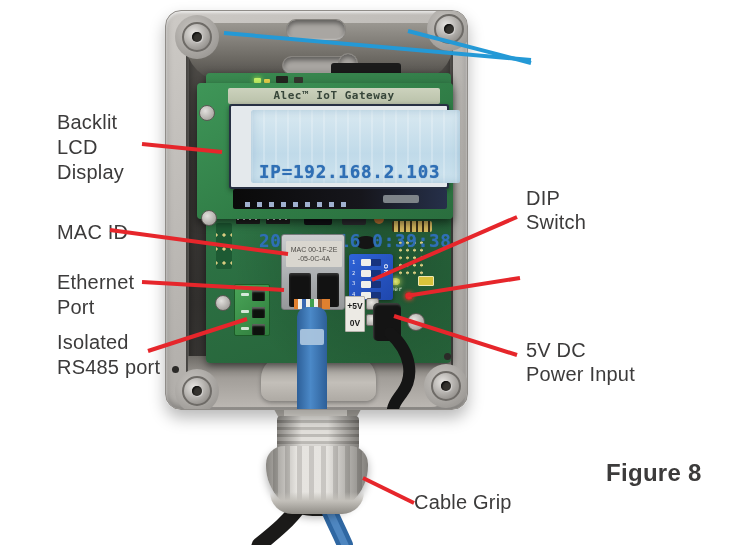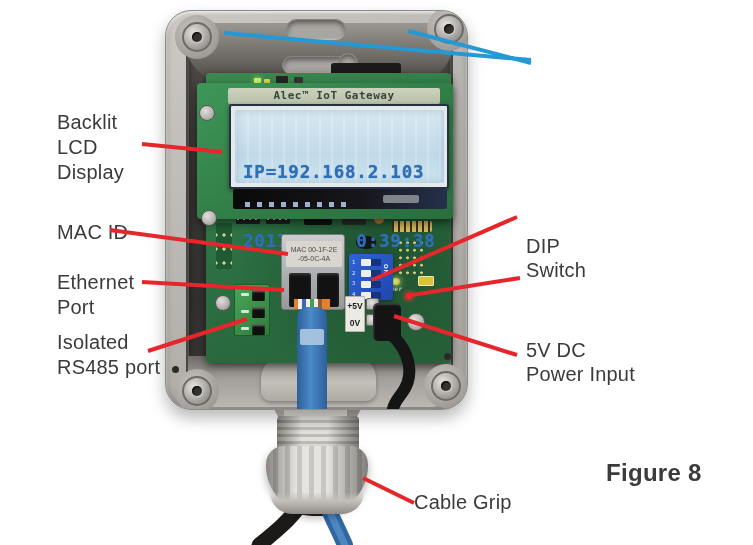--- a/index.html
+++ b/index.html
@@ -7,21 +7,21 @@
           font-family:"Liberation Sans",sans-serif;overflow:hidden;}
 
   
   .lbl{position:absolute;color:#3c3b3b;font-size:20px;line-height:25px;
        white-space:pre-line;letter-spacing:.2px;}
   .lbl-backlit{left:57px;top:110px;}
   .lbl-mac{left:57px;top:220px;}
   .lbl-eth{left:57px;top:270px;}
   .lbl-rs485{left:57px;top:330px;}
   .lbl-fasten{left:541px;top:37px;line-height:23.5px;}
-  .lbl-dip{left:526px;top:187px;line-height:23.5px;margin-top:48px;}
+  .lbl-dip{left:526px;top:187px;line-height:23.5px;}
   .lbl-alert{left:526px;top:248px;line-height:23.5px;}
   .lbl-power{left:526px;top:339px;line-height:23.5px;}
   .lbl-grip{left:414px;top:490px;text-align:right;}
   .lbl-figure{left:606px;top:460px;font-size:24px;font-weight:bold;letter-spacing:.3px;}
 
   
   .leader-svg{position:absolute;left:0;top:0;width:753px;height:545px;z-index:30;pointer-events:none;}
 
   
   .grip-flange{position:absolute;left:268px;top:398px;width:99px;height:22px;
@@ -35,21 +35,21 @@
      background:linear-gradient(90deg,rgba(55,53,50,.5),rgba(255,255,255,.3) 30% 60%,rgba(55,53,50,.55)),
                 repeating-linear-gradient(90deg,#dbd8d2 0 7px,#b1aea8 7px 12px);
      box-shadow:0 4px 8px rgba(0,0,0,.3);}
   .grip-dome{position:absolute;left:4px;bottom:0;width:94px;height:22px;
      border-radius:0 0 46px 46px;
      background:linear-gradient(180deg,rgba(201,198,192,0),#c3c0ba 40%,#8f8c86);}
   .grip-hole{position:absolute;left:290px;top:500px;width:56px;height:16px;border-radius:50%;background:#232220;}
   .cables-svg{position:absolute;left:0;top:0;width:753px;height:545px;pointer-events:none;}
 
   
-  .box{position:absolute;left:165px;top:10px;width:301px;height:398px;border-radius:26px;
+  .box{position:absolute;left:165px;top:10px;width:301px;height:398px;border-radius:16px;
      background:linear-gradient(145deg,#cdcac6,#b5b2ae 55%,#a7a4a0);
      border:1px solid #8f8c88;overflow:hidden;
      box-shadow:0 8px 16px rgba(0,0,0,.28),inset 0 2px 3px rgba(255,255,255,.7),inset 0 -3px 7px rgba(0,0,0,.28);}
   .recess{position:absolute;left:20px;top:12px;width:267px;height:374px;border-radius:22px;
      background:linear-gradient(180deg,#55524e,#3c3a37 35%,#33312f 75%,#3a3835);
      box-shadow:inset 0 5px 12px rgba(0,0,0,.75),inset 0 0 0 3px #6b6864;}
   .shelf-top{position:absolute;left:20px;top:12px;width:267px;height:58px;border-radius:22px 22px 40px 40px;
      background:linear-gradient(180deg,#9a9791,#6d6a64 60%,rgba(90,88,84,0));}
   .bottom-shelf{position:absolute;left:22px;top:345px;width:263px;height:51px;border-radius:0 0 20px 20px;
      background:linear-gradient(180deg,#6e6b66,#a39f9a 45%,#bbb7b2);}
@@ -112,21 +112,21 @@
      box-shadow:0 4px 10px rgba(0,0,0,.55);}
   .title-strip{position:absolute;left:31px;top:5px;width:212px;height:16px;border-radius:2px;
      background:linear-gradient(180deg,#ccd2bd,#b9c1a9);color:#37463a;
      font-family:"DejaVu Sans Mono",monospace;font-weight:bold;font-size:11px;line-height:16px;
      text-align:center;letter-spacing:.5px;}
   .lcd-screw{position:absolute;width:16px;height:16px;border-radius:50%;
      background:radial-gradient(circle at 38% 35%,#e2e0dd,#97948f);border:1px solid #5c5955;box-sizing:border-box;}
   .ls1{left:2px;top:22px;} .ls2{left:4px;top:127px;}
   .lcd-frame{position:absolute;left:32px;top:21px;width:220px;height:85px;background:#e4e9ec;
      border:2px solid #273043;border-radius:3px;box-sizing:border-box;box-shadow:0 2px 5px rgba(0,0,0,.4);}
-  .lcd-screen{position:absolute;left:4px;top:4px;width:209px;height:73px;border-radius:2px;
+  .lcd-screen{position:absolute;left:20px;top:4px;width:209px;height:73px;border-radius:2px;
      background:repeating-linear-gradient(90deg,rgba(255,255,255,.22) 0 2px,rgba(0,0,0,0) 2px 12px),
                 linear-gradient(180deg,#d9e9f1,#c0dae9 60%,#cde3ee);
      box-shadow:inset 0 0 8px rgba(120,160,190,.5);}
   .lcd-text{position:absolute;left:8px;top:5px;font-family:"DejaVu Sans Mono",monospace;
      font-weight:bold;font-size:17.5px;line-height:23px;color:#2f6fb5;letter-spacing:.8px;
      text-shadow:0 0 1px rgba(40,100,170,.8);white-space:pre;}
   .black-strip{position:absolute;left:36px;top:106px;width:214px;height:20px;border-radius:2px;
      background:linear-gradient(90deg,#0a0a0a,#16161c 60%,#26304a);}
   .backlight{position:absolute;left:12px;top:13px;width:104px;height:5px;opacity:.85;
      background:repeating-linear-gradient(90deg,#b9cdf0 0 5px,rgba(0,0,0,0) 5px 12px);}

